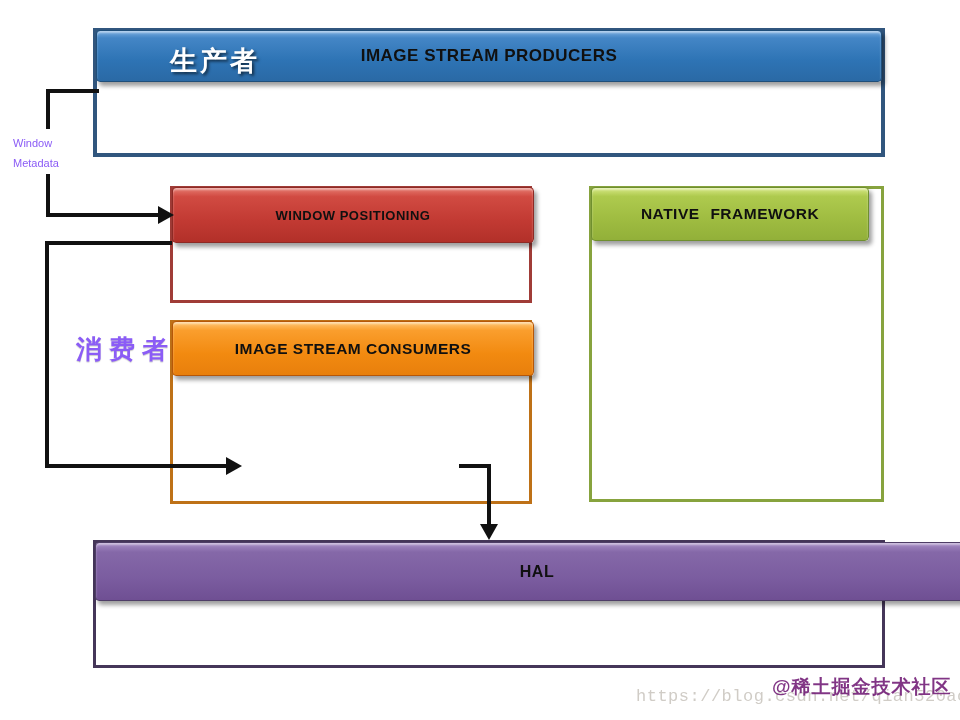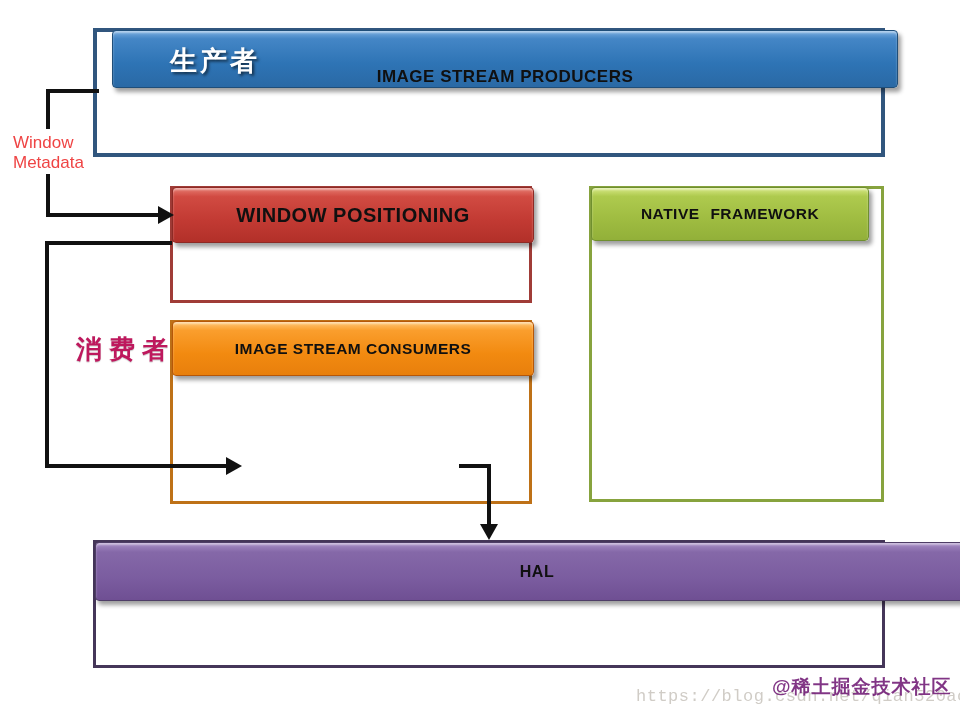--- a/index.html
+++ b/index.html
@@ -16,62 +16,62 @@
   .frame.green {border:3px solid #87A33E;}
   .frame.purple{border:3px solid #453659;}
   
   .hdr{
     display:flex;align-items:center;justify-content:center;
     border-radius:4px;z-index:3;
     box-shadow:3px 4px 4px rgba(0,0,0,0.38), inset 0 2px 2px rgba(255,255,255,0.45);
     color:#101010;font-weight:700;letter-spacing:0.5px;
   }
   .hdr.blue  {background:linear-gradient(180deg,#79ade0 0%,#4486c6 14%,#2e74b5 58%,#2a69a5 100%);border:1px solid #1F4E79;font-size:17px;}
-  .hdr.red   {background:linear-gradient(180deg,#e67a6f 0%,#d14b42 16%,#c23a33 60%,#b23029 100%);border:1px solid #8E2A25;font-size:20px;}
+  .hdr.red   {background:linear-gradient(180deg,#e67a6f 0%,#d14b42 16%,#c23a33 60%,#b23029 100%);border:1px solid #8E2A25;font-size:13px;}
   .hdr.orange{background:linear-gradient(180deg,#ffc675 0%,#fa9e2d 16%,#f28a10 60%,#e87f0c 100%);border:1px solid #B65708;font-size:15.5px;text-align:right;}
   .hdr.green {background:linear-gradient(180deg,#d6e884 0%,#aeca4e 16%,#9fbc41 60%,#92b039 100%);border:1px solid #6F8F2F;font-size:15.5px;word-spacing:6px;}
   .hdr.purple{background:linear-gradient(180deg,#a78dc6 0%,#8568a8 16%,#7b5da0 60%,#6f4f93 100%);border:1px solid #4E3D66;font-size:16px;}
   
   .item{
     display:flex;align-items:center;justify-content:center;
     color:#fdfdfd;font-size:15px;text-shadow:0 1px 1px rgba(0,0,0,0.25);
     box-shadow:2px 3px 3px rgba(0,0,0,0.28);
   }
   .item.blue  {background:#4A7EBB;box-shadow:none;}
   .item.red   {background:#C0504D;}
   .item.orange{background:#F79646;}
   .item.green {background:#9BBB59;}
   .item.purple{background:#7E649F;}
   
   .cn-producer{
     color:#ffffff;font-size:27px;font-weight:700;letter-spacing:3px;
     text-shadow:2px 2px 3px rgba(0,0,0,0.6);z-index:4;
   }
   .cn-consumer{
-    color:#be185d;font-size:26px;font-weight:700;letter-spacing:7px;
+    color:#8b5cf6;font-size:26px;font-weight:700;letter-spacing:7px;
     text-shadow:0 1px 1px rgba(0,0,0,0.2);
   }
-  .note{color:#ef4444;font-size:17px;line-height:20px;}
+  .note{color:#8b5cf6;font-size:11px;line-height:20px;}
   #arrows{position:absolute;left:0;top:0;z-index:6;pointer-events:none;}
   
   .wm-url{
     font-family:"Liberation Mono","DejaVu Sans Mono",monospace;
     font-size:17px;color:#c5c0b9;opacity:0.8;letter-spacing:0.5px;z-index:7;
   }
   .wm-cn{
     font-size:19px;font-weight:600;color:#701a75;opacity:0.88;z-index:8;letter-spacing:1px;
   }
 </style>
 </head>
 <body>
 
 <div id="page">
 
   <div class="abs frame blue" style="left:93px;top:28px;width:792px;height:129px;z-index:1;"></div>
-  <div class="abs hdr blue" style="left:112px;top:30px;width:786px;height:58px;align-items:flex-end;">
+  <div class="abs hdr blue" style="left:96px;top:30px;width:786px;height:52px;">
     <span>IMAGE STREAM PRODUCERS</span>
   </div>
   <div class="abs cn-producer" style="left:130px;top:43px;margin-left:40px;">生产者</div>
   <div class="abs item blue" style="left:118px;top:104px;width:148px;height:37px;">Media Player</div>
   <div class="abs item blue" style="left:306px;top:104px;width:152px;height:37px;">Camera Preview</div>
   <div class="abs item blue" style="left:504px;top:104px;width:156px;height:37px;">NDK</div>
   <div class="abs item blue" style="left:696px;top:104px;width:150px;height:37px;">OpenGL ES</div>
 
   <div class="abs note" style="left:13px;top:133px;width:74px;">Window Metadata</div>
 

